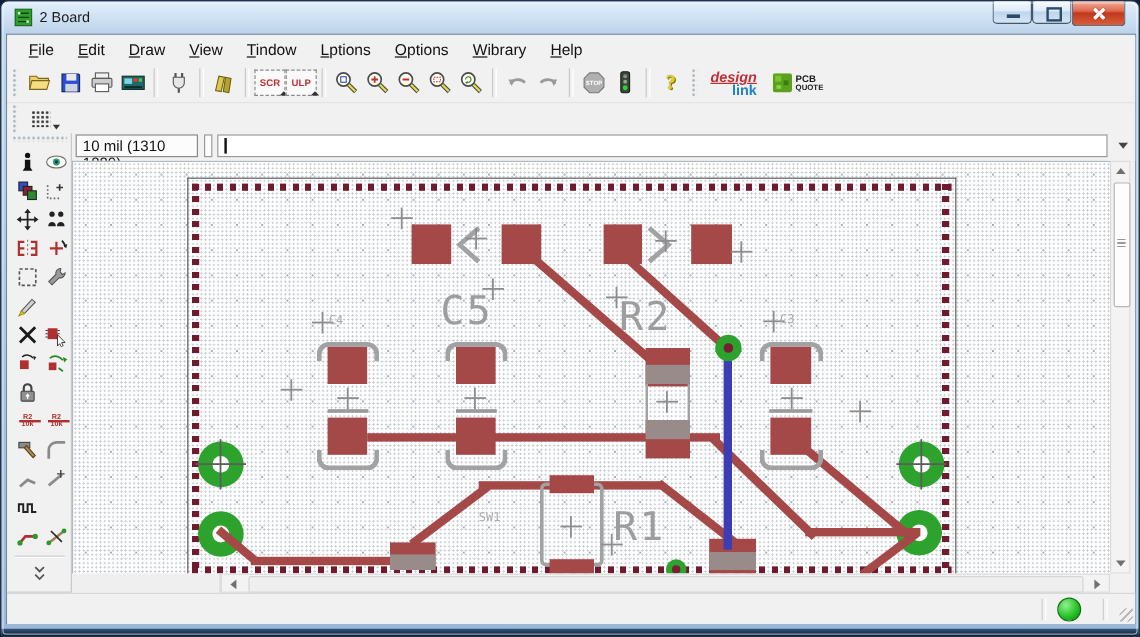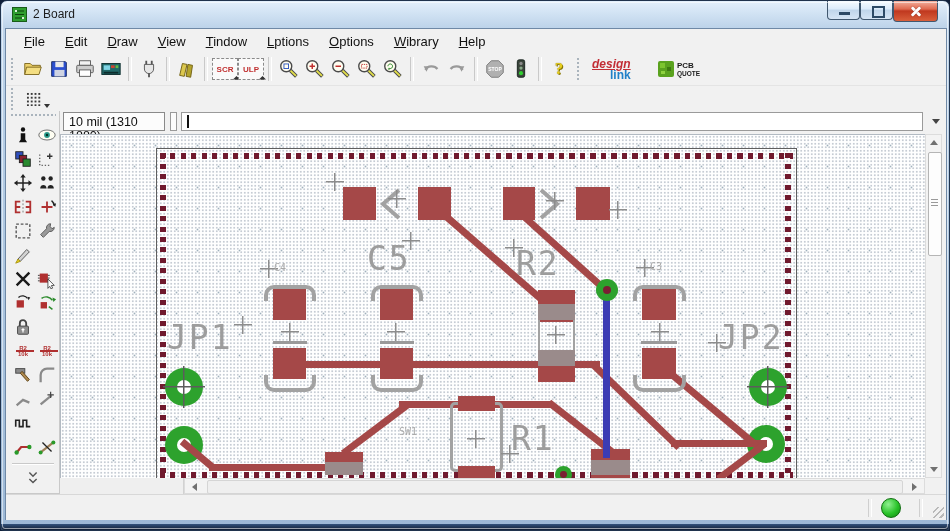--- a/index.html
+++ b/index.html
@@ -48,21 +48,21 @@
   .tbtn svg{width:22px;height:22px;}
   .tsep{width:2px;height:24px;border-left:1px solid #c9c9c9;border-right:1px solid #fff;margin:0 4px;}
   .scripticon{width:24px;height:20px;border:1px dashed #8a8a8a;font:bold 8px "Liberation Sans",sans-serif;
     color:#c03030;display:flex;align-items:center;justify-content:center;background:#fafafa;position:relative;}
   .scripticon::after{content:"";position:absolute;right:-2px;bottom:-3px;width:0;height:0;
     border-left:5px solid transparent;border-top:5px solid #333;transform:rotate(-45deg);}
   .helpq{font:bold 17px "Liberation Serif",serif;color:#e8cf1d;text-shadow:0 0 1px #6b5c00,1px 1px 0 #8a7a00;}
   .dl{display:flex;flex-direction:column;line-height:10px;margin-left:6px;width:52px;}
   .dl1{color:#c22d35;font:bold italic 12px "Liberation Sans",sans-serif;font-style:italic;text-decoration:underline;}
   .dl2{color:#2080c8;font:bold 12px "Liberation Sans",sans-serif;margin-left:18px;margin-top:-3px;}
-  .pq{display:flex;align-items:center;margin-left:14px;}
+  .pq{display:flex;align-items:center;}
   .pq svg{width:16px;height:16px;margin-right:3px;}
   .pqt{display:flex;flex-direction:column;line-height:7px;}
   .pq1{font:bold 8px "Liberation Sans",sans-serif;color:#1a1a1a;}
   .pq2{font:bold 6.5px "Liberation Sans",sans-serif;color:#1a1a1a;}
   .gridicon{width:16px;height:14px;margin-left:6px;
     background:radial-gradient(circle,#3a3a3a 1px,transparent 1.2px) 0 0/3.8px 3.8px;position:relative;}
   .gridcaret{position:absolute;right:-8px;bottom:-2px;width:0;height:0;
     border-left:3.5px solid transparent;border-right:3.5px solid transparent;border-top:4px solid #333;}
   
   .coordrow{position:absolute;left:59px;top:110px;width:886px;height:23px;background:#f1f1f1;}
@@ -609,22 +609,20 @@
     <div class="cross" style="left:341px;top:97px"></div>
     <div class="cross" style="left:444px;top:104px"></div>
     <div class="cross" style="left:199px;top:125px"></div>
     <div class="cross" style="left:575px;top:124px"></div>
     <div class="cross" style="left:173px;top:181px"></div>
     <div class="cross" style="left:647px;top:199px"></div>
     <div class="cross" style="left:440px;top:310px"></div>
 
     <div class="silk-big" style="left:306px;top:107px">C5</div>
     <div class="silk-big" style="left:455px;top:112px">R2</div>
-    <div class="silk-big" style="left:106px;top:186px">JP1</div>
-    <div class="silk-big" style="left:657px;top:186px">JP2</div>
     <div class="silk-big" style="left:450px;top:287px">R1</div>
     <div class="silk-sm" style="left:213px;top:128px">C4</div>
     <div class="silk-sm" style="left:589px;top:127px">C3</div>
     <div class="silk-sm" style="left:338px;top:292px">SW1</div>
   </div>
 
   <div class="vscroll">
     <div class="sarrow" style="left:4px;top:5px;border-left:4px solid transparent;border-right:4px solid transparent;border-bottom:5px solid #707070"></div>
     <div class="vthumb"></div>
     <div class="sarrow" style="left:4px;bottom:5px;border-left:4px solid transparent;border-right:4px solid transparent;border-top:5px solid #707070"></div>

